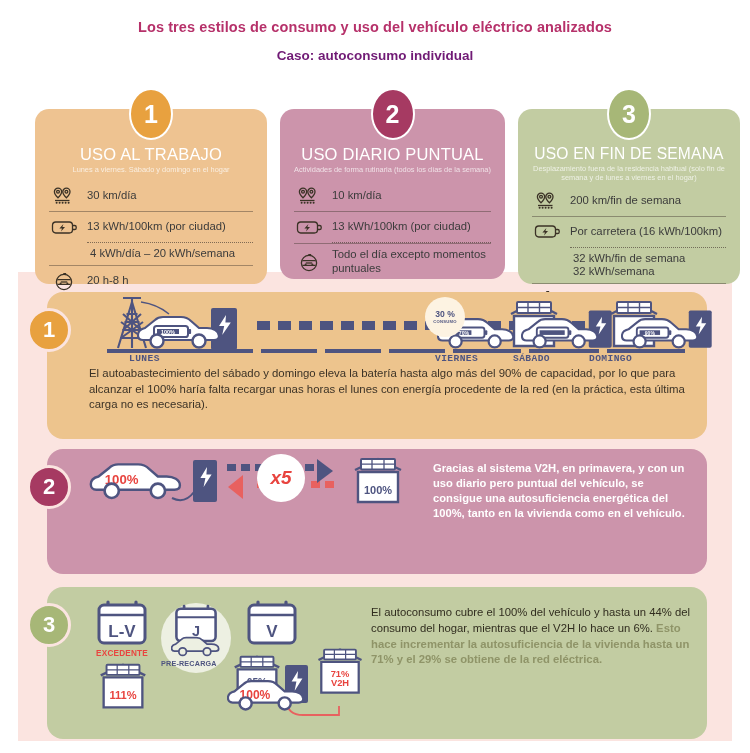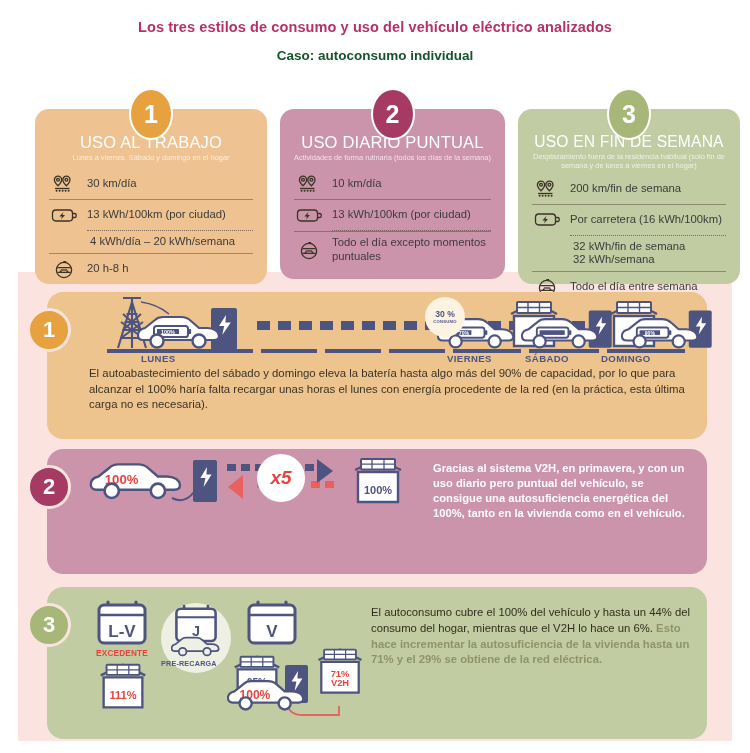--- a/index.html
+++ b/index.html
@@ -17,21 +17,21 @@
     background:#fbe4e0;
   }
 
   
   .head { position:absolute; left:0; top:0; width:750px; text-align:center; }
   .title {
     color:#b6316a; font-weight:bold; font-size:14.5px;
     letter-spacing:.1px; margin-top:19px;
   }
   .subtitle {
-    color:#14532d; font-weight:bold; font-size:13.5px; margin-top:13px;
+    color:#701a75; font-weight:bold; font-size:13.5px; margin-top:13px;
   }
 
   
   .cards { position:absolute; left:0; top:88px; width:750px; height:190px; }
   .card {
     position:absolute; top:21px; border-radius:14px; padding:0 12px;
     color:#ffffff;
   }
   .card.c1 { left:35px;  width:232px; height:175px; background:#eec391; }
   .card.c2 { left:280px; width:225px; height:170px; background:#cc94ab; }
@@ -43,21 +43,21 @@
     display:flex; align-items:center; justify-content:center;
     color:#fff; font-size:25px; font-weight:bold; line-height:1;
     border:2px solid #fff;
   }
   .c1 .card-badge { background:#e8a13f; }
   .c2 .card-badge { background:#a63a62; }
   .c3 .card-badge { background:#a7b777; }
 
   .card-title {
     text-align:center; font-size:16.5px; font-weight:normal;
-    letter-spacing:.2px; margin-top:24px; color:#ffffff; white-space:nowrap;
+    letter-spacing:.2px; margin-top:36px; color:#ffffff; white-space:nowrap;
   }
   .c3 .card-title { font-size:15.6px; }
   .card-sub {
     text-align:center; font-size:7.4px; line-height:1.25;
     color:rgba(255,255,255,.72); margin-top:1px; padding:0 2px;
   }
 
   .rows { margin-top:7px; }
   .row { display:flex; align-items:center; gap:9px; padding:4px 2px 4px 4px; }
   .row .ico { flex:0 0 27px; height:22px; display:flex; align-items:center; justify-content:center; }
@@ -86,21 +86,21 @@
   .s3 .sec-badge { background:#a7b777; }
 
   .s-body { position:absolute; left:42px; top:0; right:14px; bottom:0; }
 
   
   .tl { position:relative; height:72px; }
   .tl-dots { position:absolute; left:168px; top:29px; display:flex; gap:8px; }
   .tl-dots i { display:block; width:13px; height:9px; background:#4e5480; }
   .road { position:absolute; left:18px; top:57px; width:560px; height:4px; }
   .road span { position:absolute; height:4px; background:#4e5480; top:0; }
-  .days { position:absolute; left:12px; top:61px; width:590px; height:16px; }
+  .days { position:absolute; left:0; top:61px; width:590px; height:16px;font-family:Liberation Mono, monospace; }
   .day {
     position:absolute; font-size:9.6px; font-weight:bold; color:#4e5480;
     letter-spacing:.4px;
   }
 
   .s-text { font-size:11.4px; line-height:1.38; color:#3b3226; }
   .s1 .s-text { margin-top:2px; padding-right:8px; }
 
   .s2-grid { display:flex; gap:14px; height:100%; padding-top:7px; }
   .s2-left { width:330px; }

